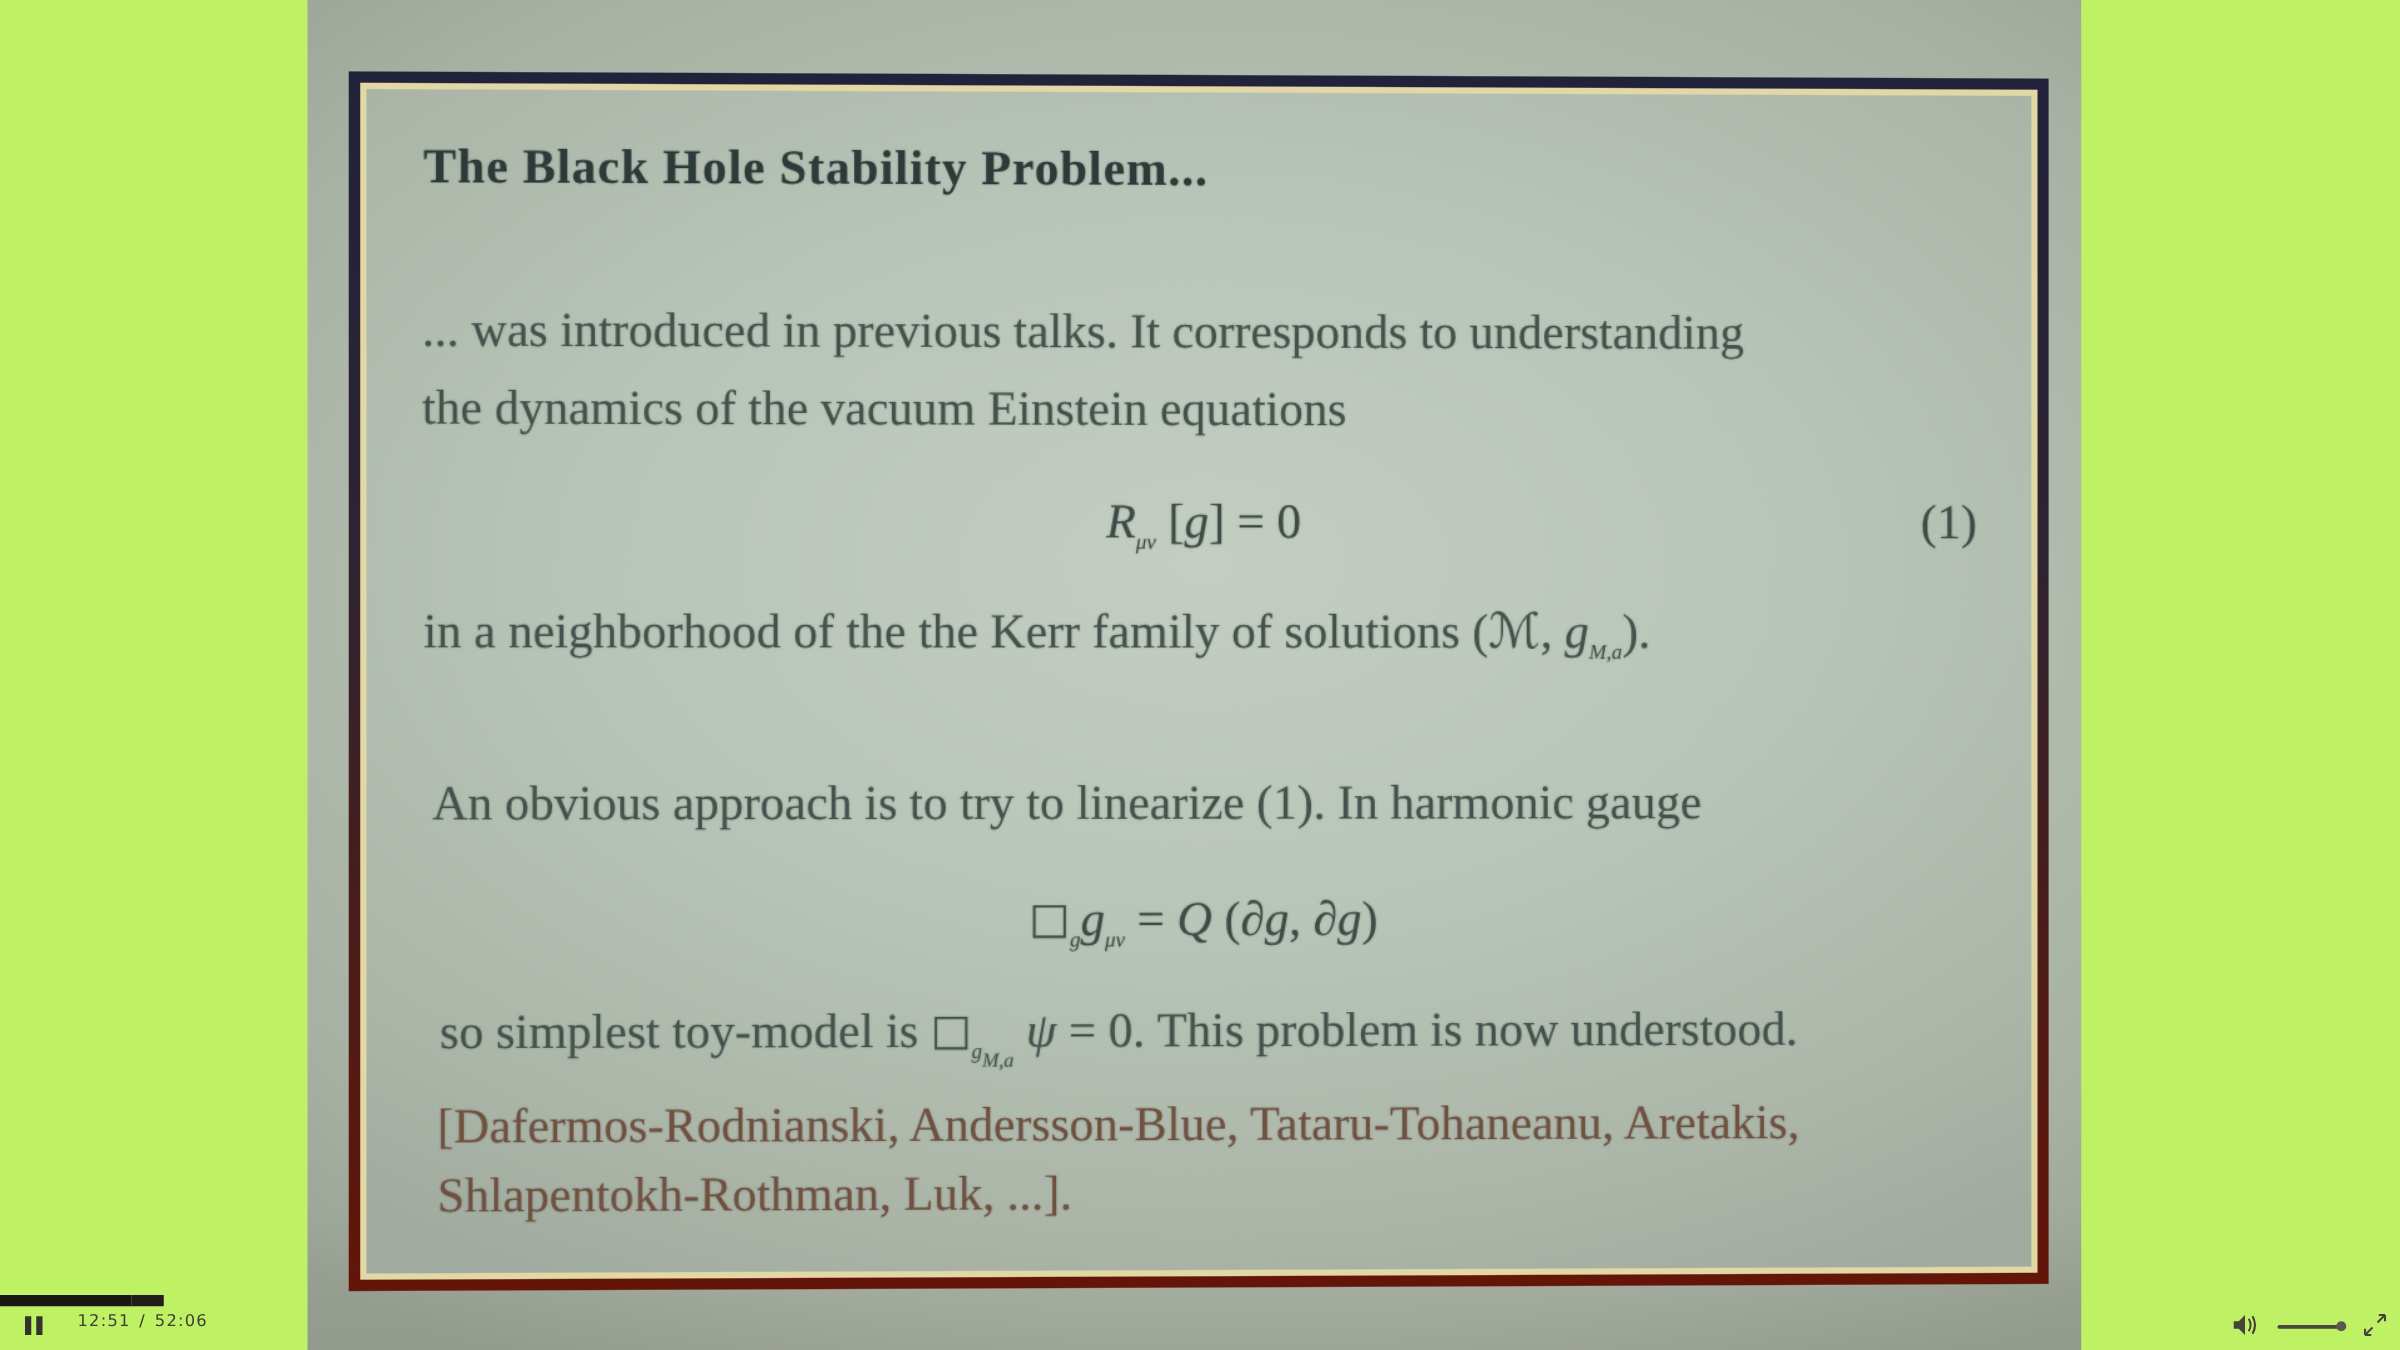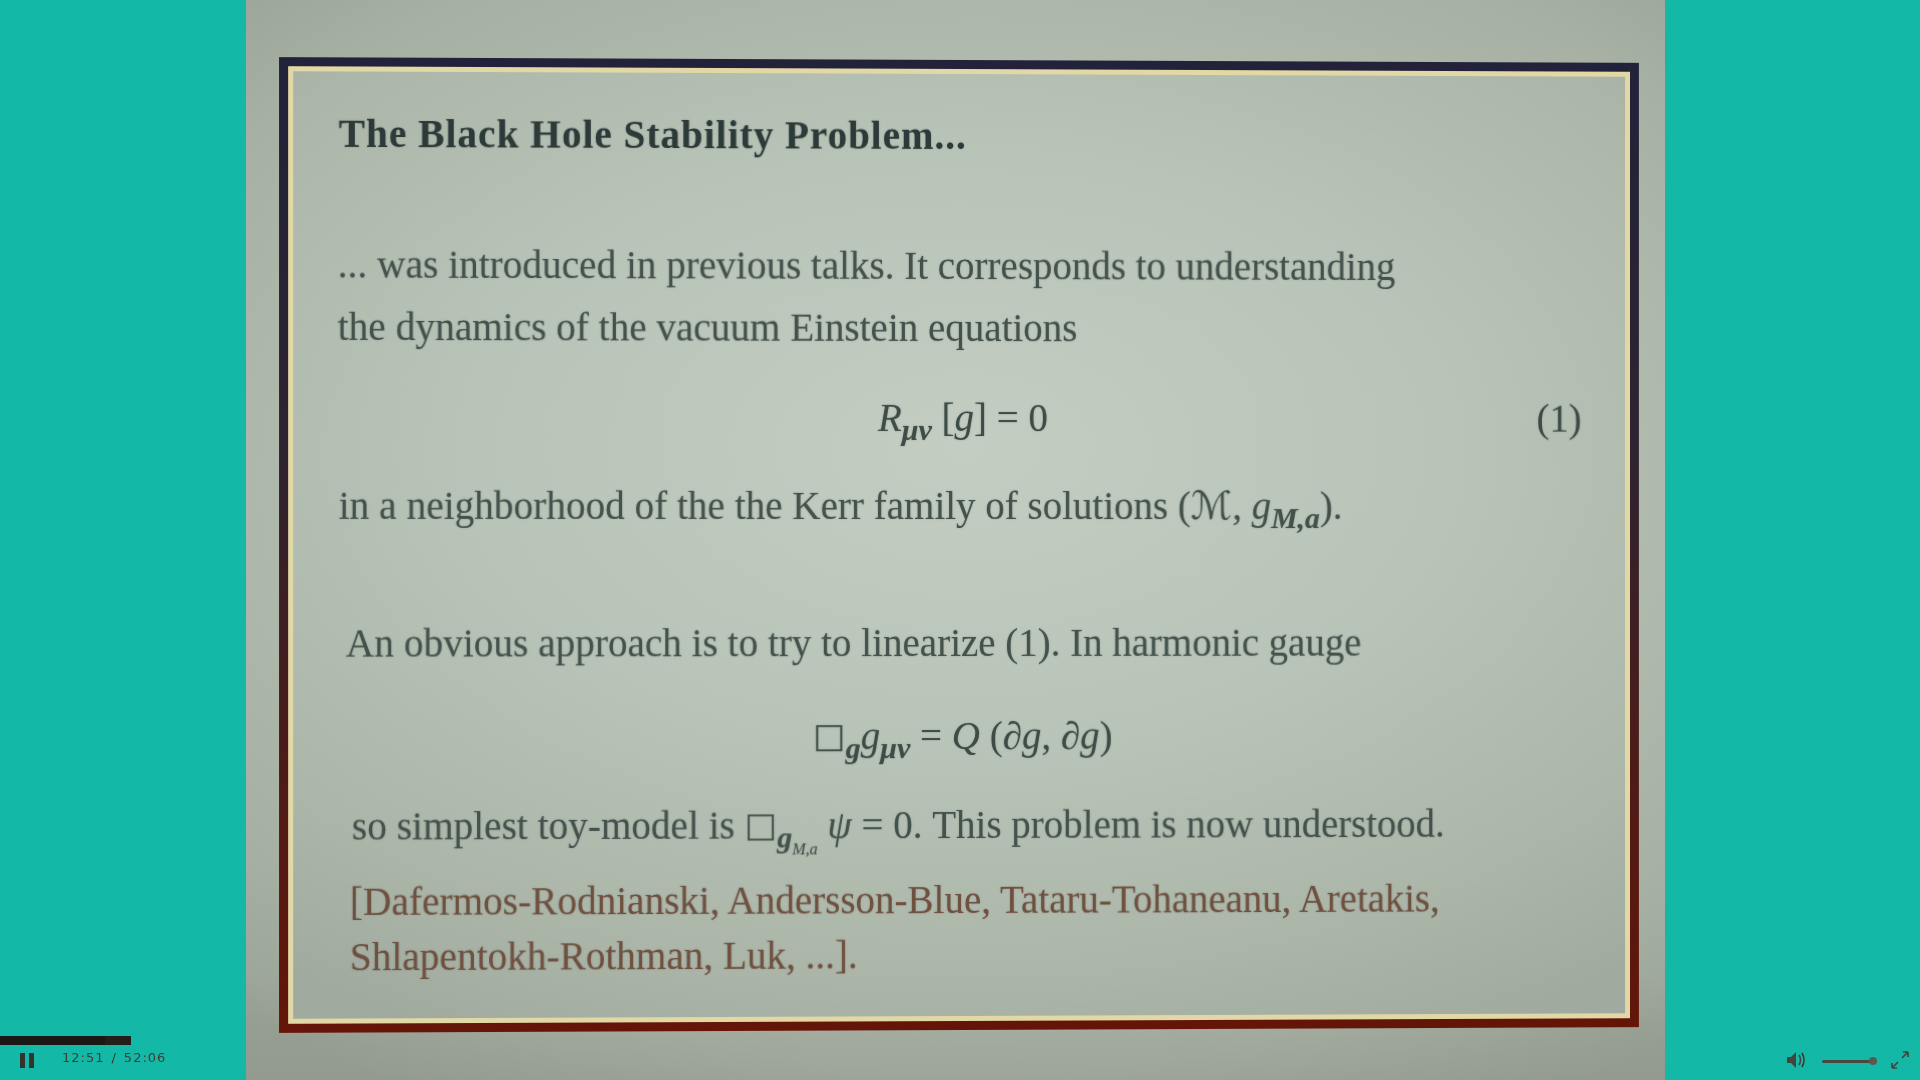--- a/index.html
+++ b/index.html
@@ -1,16 +1,16 @@
 <!DOCTYPE html>
 <html style="--slide-bg: #b9c4b8; --frame-top: #22223a; --frame-bottom: #641508; --frame-inner-line: #e2d8a6; --title-text: #2c3a39; --body-text: #44524d; --reference-text: #70503f;"><head>
 <meta charset="utf-8">
 <style>
   html,body{margin:0;padding:0;background:#000;width:1920px;height:1080px;overflow:hidden;}
-  .stage{position:relative;width:1920px;height:1080px;background:#14b8a6;font-family:"Liberation Serif","DejaVu Serif",serif;}
+  .stage{position:relative;width:1920px;height:1080px;background:#bef264;font-family:"Liberation Serif","DejaVu Serif",serif;}
 
   
   .screen{position:absolute;left:246px;top:0;width:1419px;height:1080px;
     background:
       linear-gradient(180deg, rgba(0,0,0,0) 90%, rgba(90,70,65,0.10) 100%),
       radial-gradient(ellipse 78% 66% at 52% 45%, #bdc7bb 0%, #b3bdb0 52%, #a6b0a3 82%, #99a396 100%);}
 
   
   .frame{position:absolute;left:37px;top:60px;width:1360px;height:970px;box-sizing:border-box;
     padding:9px;filter:blur(0.55px);
@@ -32,21 +32,21 @@
   .l-p2{left:52px;top:545px;}
   .e2{top:638px;}
   .l-toy{left:58px;top:727px;}
   .refs{color:var(--reference-text,#70503f);}
   .r1{left:56px;top:802px;}
   .r2{left:56px;top:857px;}
 
   
   .it{font-style:italic;}
   .rm{font-style:normal;}
-  .sub{font-size:30px;vertical-align:-9px;font-weight:bold;}
+  .sub{font-size:17px;vertical-align:-9px;}
   .ssub{font-size:16px;vertical-align:-16px;}
   .bx{font-family:"DejaVu Sans",sans-serif;font-size:0.88em;position:relative;top:-2px;}
   .scr{font-family:"DejaVu Sans",sans-serif;font-style:normal;}
 
   
   .progress{position:absolute;left:0;top:1036px;width:1920px;height:9px;}
   .progress .played{position:absolute;left:0;top:0;height:9px;background:#1a1714;}
   .progress .buffered{position:absolute;top:0;height:9px;width:26px;background:#241e19;}
   .pause{position:absolute;left:20px;top:1053px;width:16px;height:15px;cursor:pointer;}
   .pause .pbar{position:absolute;top:0;width:5px;height:15px;background:#34322d;}

